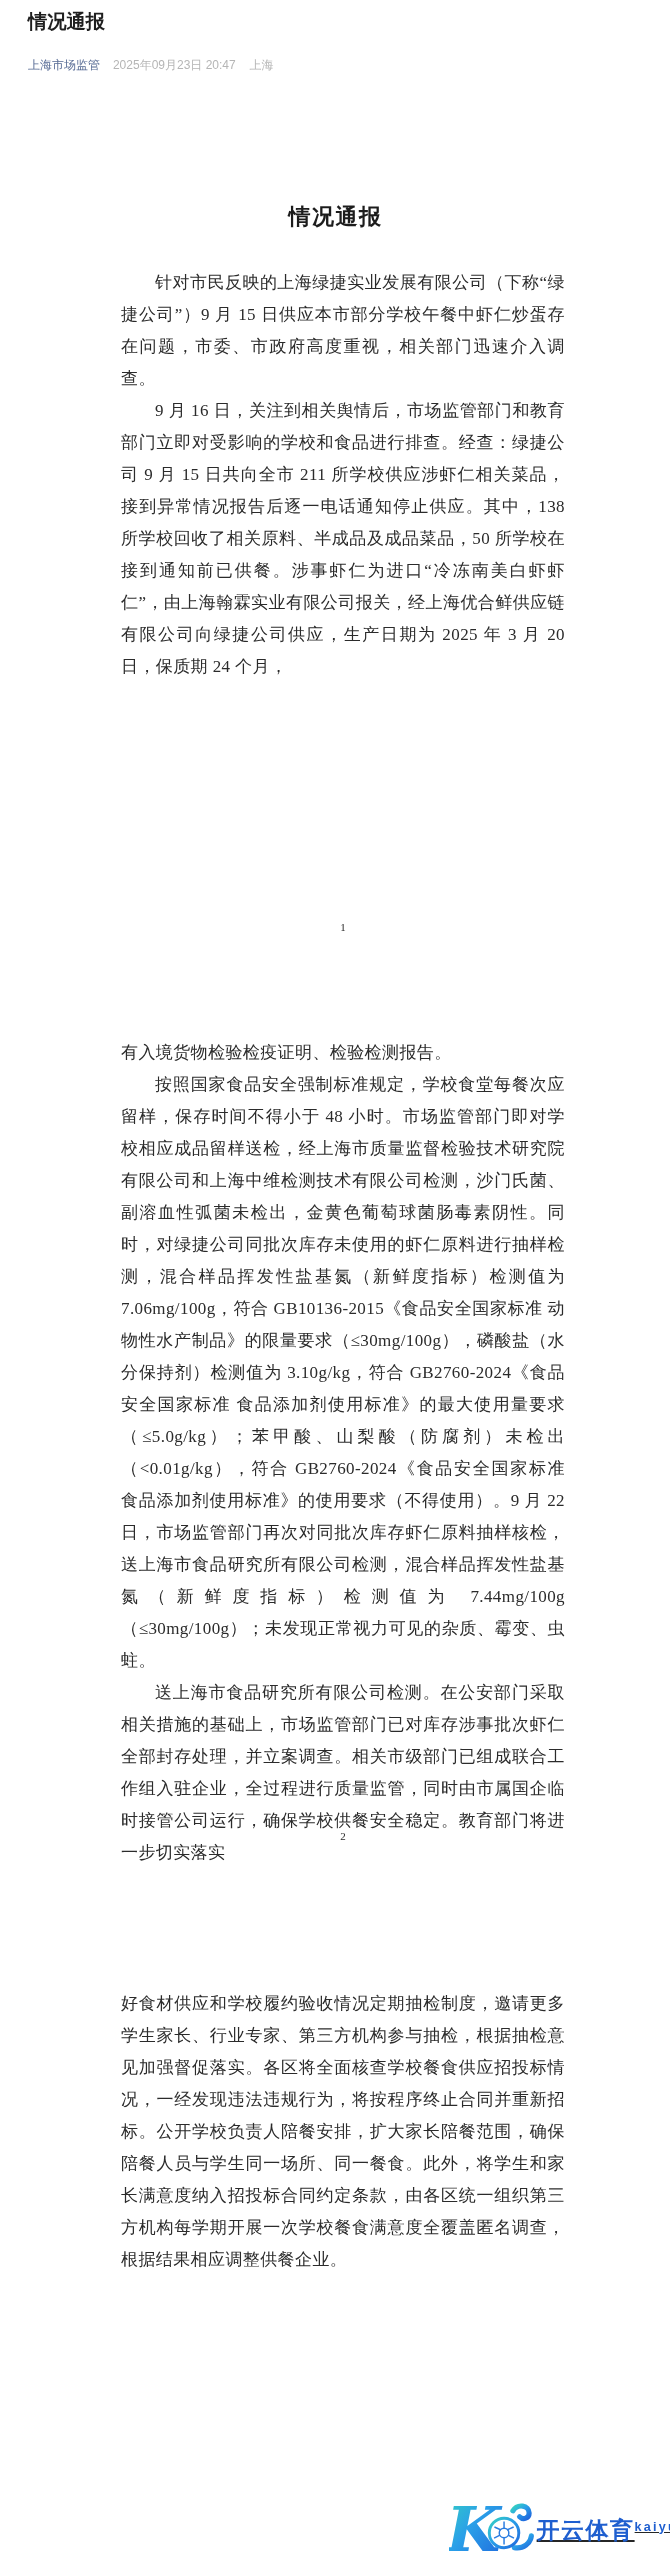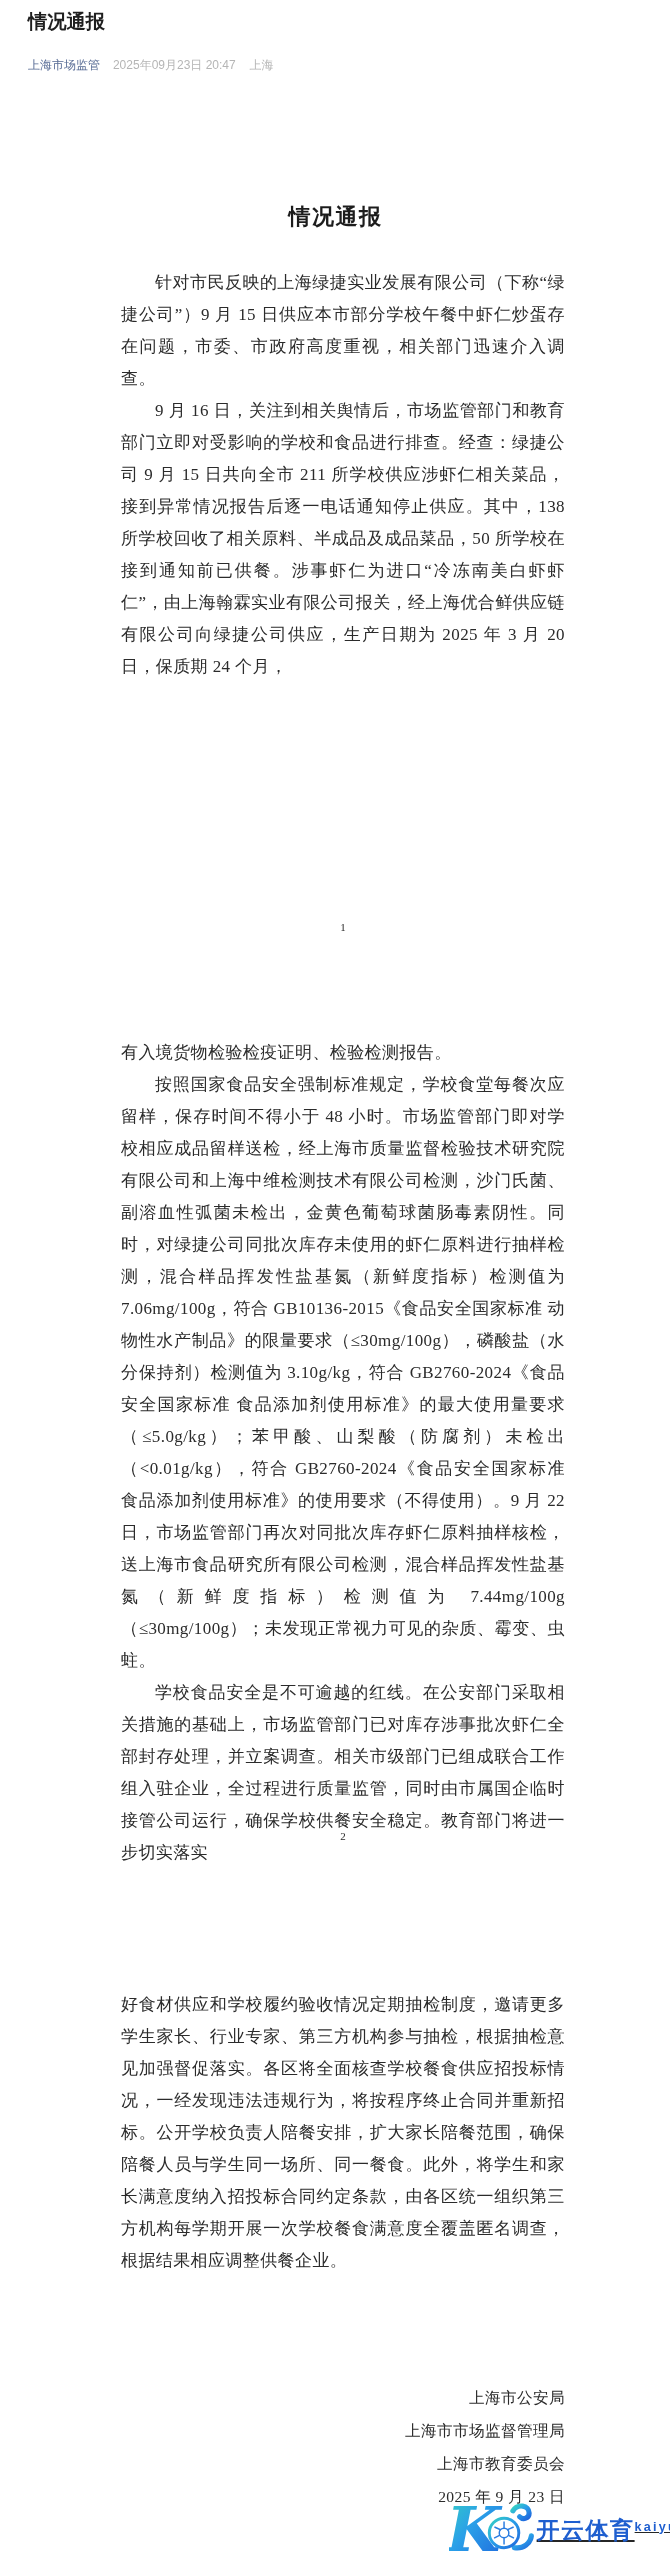--- a/index.html
+++ b/index.html
@@ -28,21 +28,21 @@
   }
   .doc-col{
     position:absolute;left:121px;width:444px;
     font-size:17px;line-height:32px;text-align:justify;color:#2b2b2b;
     letter-spacing:0.4px;
   }
   .doc-col p{margin:0;text-indent:2em;}
   .doc-col p.cont{text-indent:0;}
   .page1{top:267px;}
   .page2{top:1037px;}
-  .page3{top:1989px;}
+  .page3{top:1989px;font-family:Liberation Mono, monospace;}
   .pagenum{
     position:absolute;left:121px;width:444px;text-align:center;
     font-size:11px;color:#2b2b2b;line-height:15px;
   }
   .pn1{top:920px;}
   .pn2{top:1829px;}
   .signatures{
     position:absolute;left:121px;top:2381px;width:444px;
     font-size:15.6px;line-height:33px;text-align:right;color:#2b2b2b;
     letter-spacing:0.4px;
@@ -80,34 +80,28 @@
 
   <div class="doc-col page1">
     <p>针对市民反映的上海绿捷实业发展有限公司（下称“绿捷公司”）9 月 15 日供应本市部分学校午餐中虾仁炒蛋存在问题，市委、市政府高度重视，相关部门迅速介入调查。</p>
     <p>9 月 16 日，关注到相关舆情后，市场监管部门和教育部门立即对受影响的学校和食品进行排查。经查：绿捷公司 9 月 15 日共向全市 211 所学校供应涉虾仁相关菜品，接到异常情况报告后逐一电话通知停止供应。其中，138 所学校回收了相关原料、半成品及成品菜品，50 所学校在接到通知前已供餐。涉事虾仁为进口“冷冻南美白虾虾仁”，由上海翰霖实业有限公司报关，经上海优合鲜供应链有限公司向绿捷公司供应，生产日期为 2025 年 3 月 20 日，保质期 24 个月，</p>
   </div>
   <div class="pagenum pn1">1</div>
 
   <div class="doc-col page2">
     <p class="cont">有入境货物检验检疫证明、检验检测报告。</p>
     <p>按照国家食品安全强制标准规定，学校食堂每餐次应留样，保存时间不得小于 48 小时。市场监管部门即对学校相应成品留样送检，经上海市质量监督检验技术研究院有限公司和上海中维检测技术有限公司检测，沙门氏菌、副溶血性弧菌未检出，金黄色葡萄球菌肠毒素阴性。同时，对绿捷公司同批次库存未使用的虾仁原料进行抽样检测，混合样品挥发性盐基氮（新鲜度指标）检测值为 7.06mg/100g，符合 GB10136-2015《食品安全国家标准 动物性水产制品》的限量要求（≤30mg/100g），磷酸盐（水分保持剂）检测值为 3.10g/kg，符合 GB2760-2024《食品安全国家标准 食品添加剂使用标准》的最大使用量要求（≤5.0g/kg）；苯甲酸、山梨酸（防腐剂）未检出（&lt;0.01g/kg），符合 GB2760-2024《食品安全国家标准 食品添加剂使用标准》的使用要求（不得使用）。9 月 22 日，市场监管部门再次对同批次库存虾仁原料抽样核检，送上海市食品研究所有限公司检测，混合样品挥发性盐基氮（新鲜度指标）检测值为 7.44mg/100g（≤30mg/100g）；未发现正常视力可见的杂质、霉变、虫蛀。</p>
-    <p>学校食品安全是不可逾越的红线。在公安部门采取相关措施的基础上，市场监管部门已对库存涉事批次虾仁全部封存处理，并立案调查。相关市级部门已组成联合工作组入驻企业，全过程进行质量监管，同时由市属国企临时接管公司运行，确保学校供餐安全稳定。教育部门将进一步切实落实</p>
+    <p>送上海市食品研究所有限公司检测。在公安部门采取相关措施的基础上，市场监管部门已对库存涉事批次虾仁全部封存处理，并立案调查。相关市级部门已组成联合工作组入驻企业，全过程进行质量监管，同时由市属国企临时接管公司运行，确保学校供餐安全稳定。教育部门将进一步切实落实</p>
   </div>
   <div class="pagenum pn2">2</div>
 
   <div class="doc-col page3">
     <p class="cont">好食材供应和学校履约验收情况定期抽检制度，邀请更多学生家长、行业专家、第三方机构参与抽检，根据抽检意见加强督促落实。各区将全面核查学校餐食供应招投标情况，一经发现违法违规行为，将按程序终止合同并重新招标。公开学校负责人陪餐安排，扩大家长陪餐范围，确保陪餐人员与学生同一场所、同一餐食。此外，将学生和家长满意度纳入招投标合同约定条款，由各区统一组织第三方机构每学期开展一次学校餐食满意度全覆盖匿名调查，根据结果相应调整供餐企业。</p>
   </div>
 
-  <div class="signatures">
-    <div>上海市公安局</div>
-    <div>上海市市场监督管理局</div>
-    <div>上海市教育委员会</div>
-    <div>2025 年 9 月 23 日</div>
-  </div>
 
   <div class="watermark">
     <svg class="wm-logo" viewBox="0 0 114 84" xmlns="http://www.w3.org/2000/svg">
       <defs>
         <linearGradient id="kg" x1="0" y1="0" x2="1" y2="1">
           <stop offset="0" stop-color="#35d3c0"></stop>
           <stop offset="0.45" stop-color="#2aa0e8"></stop>
           <stop offset="1" stop-color="#1f66dd"></stop>
         </linearGradient>
       </defs>

